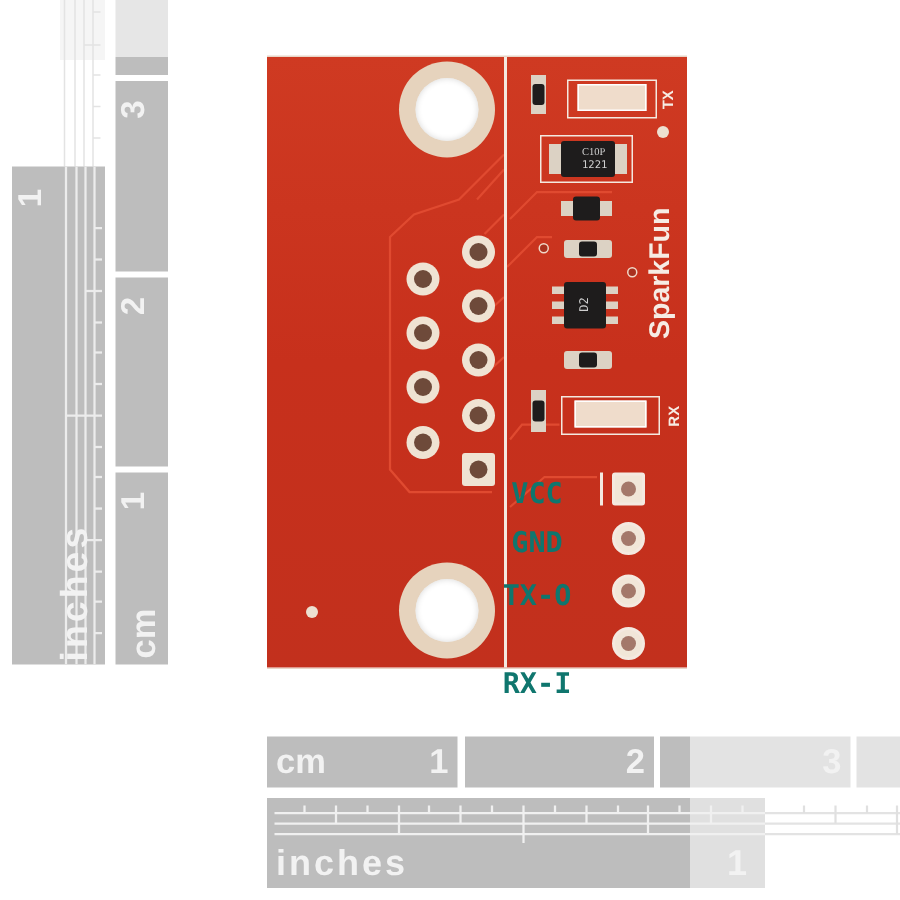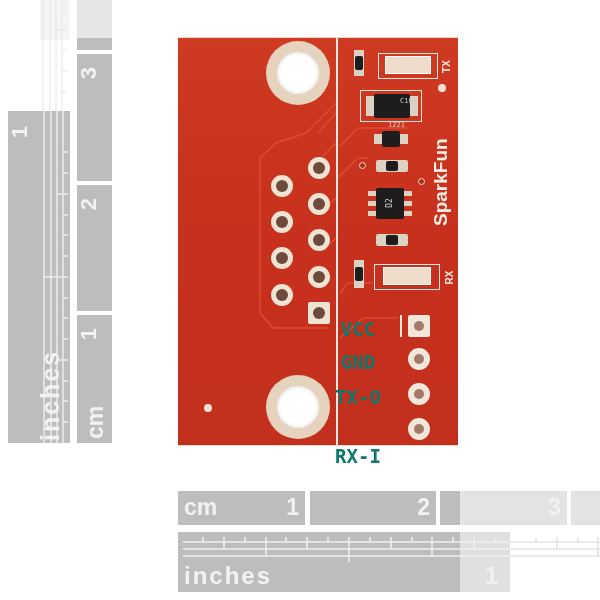--- a/index.html
+++ b/index.html
@@ -201,22 +201,22 @@
 <div class="abs led" style="left:385px;top:56px;width:44px;height:16px;"></div>
 <div class="abs" style="left:354px;top:50px;width:10px;height:26px;background:#dcd2c4;">
   <div class="smd-body" style="position:absolute;left:1px;top:6px;width:8px;height:14px;"></div>
 </div>
 <div class="abs led-label" style="left:440px;top:61px;">TX</div>
 
 <div class="abs silk" style="left:360px;top:90px;width:60px;height:30px;"></div>
 <div class="abs smd-cap" style="left:366px;top:96px;width:8px;height:20px;"></div>
 <div class="abs smd-cap" style="left:410px;top:96px;width:8px;height:20px;"></div>
 <div class="abs smd-body" style="left:374px;top:94px;width:36px;height:24px;">
-  <div class="chip-text" style="position:absolute;left:26px;top:3px;">C10P</div>
-  <div class="chip-text" style="position:absolute;left:14px;top:27px;">1221</div>
+  <div class="chip-text" style="position:absolute;left:14px;top:3px;font-family:Liberation Serif, serif;">C10P</div>
+  <div class="chip-text" style="position:absolute;left:14px;top:12px;">1221</div>
 </div>
 
 <div class="abs smd-cap" style="left:374px;top:134px;width:34px;height:10px;"></div>
 <div class="abs smd-body" style="left:382px;top:131px;width:18px;height:16px;"></div>
 
 <div class="abs smd-cap" style="left:376px;top:160px;width:32px;height:12px;border-radius:2px;"></div>
 <div class="abs smd-body" style="left:386px;top:161px;width:12px;height:10px;"></div>
 <div class="abs via" style="left:359px;top:162px;"></div>
 <div class="abs via" style="left:418px;top:178px;"></div>
 

